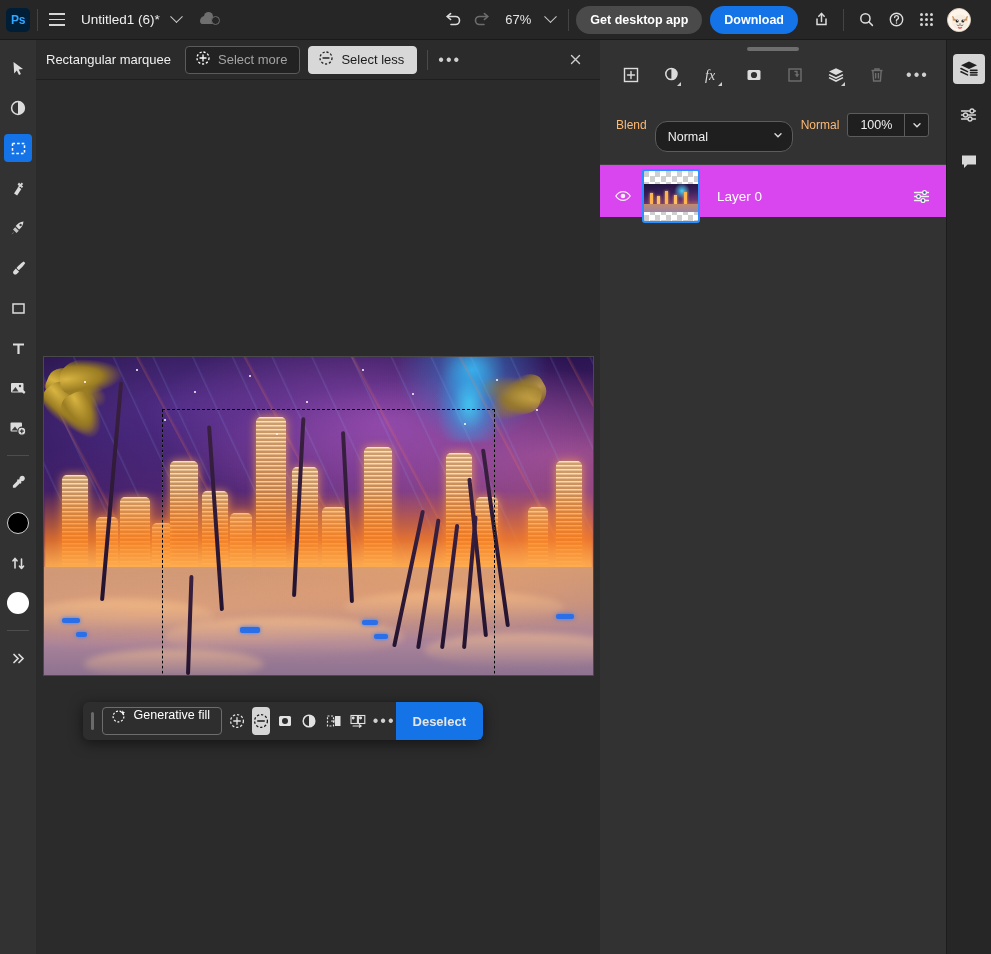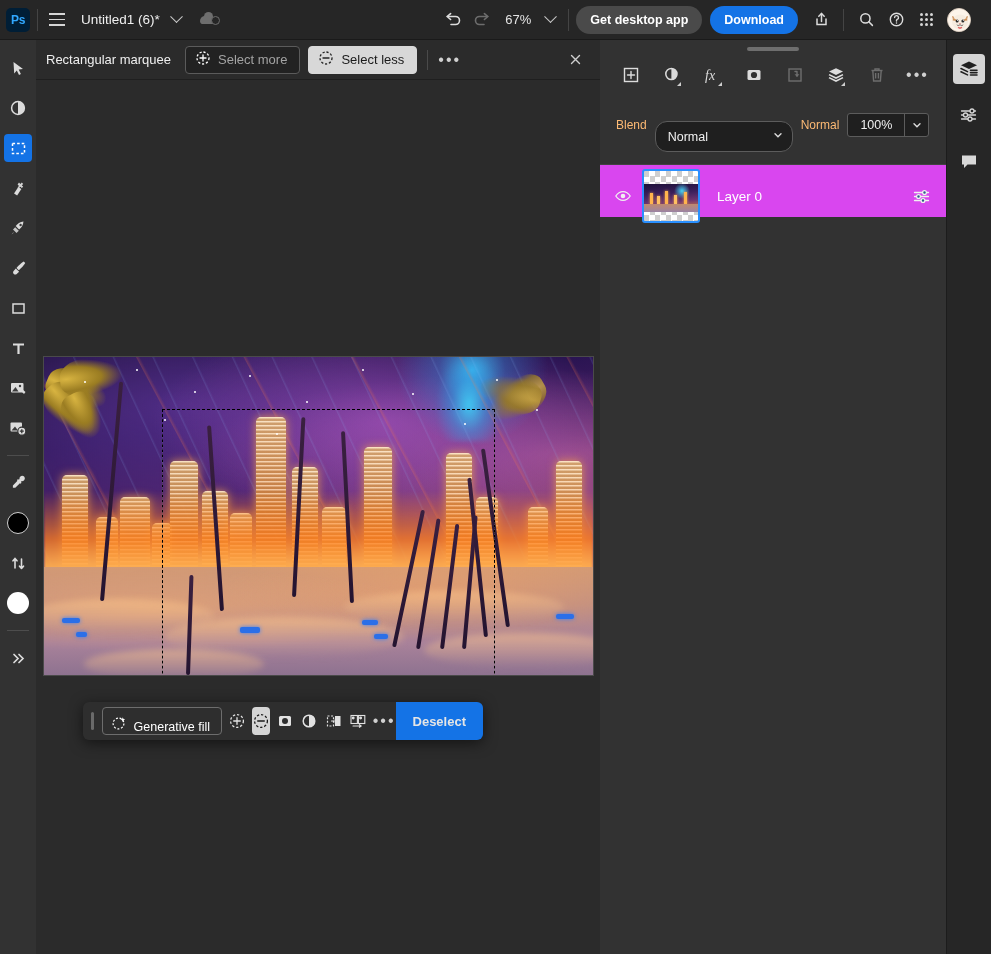--- a/index.html
+++ b/index.html
@@ -179,21 +179,21 @@
 
   
   .floatbar {
     position: absolute; left: 47px; top: 622px; width: 400px; height: 38px;
     background: #2e2e2e; border-radius: 6px; display: flex; align-items: center;
     box-shadow: 0 3px 14px rgba(0,0,0,.55); overflow: hidden;
   }
   .fgrip { width: 4px; height: 18px; background: #6a6a6a; border-radius: 2px; margin: 0 8px 0 8px; }
   .genfill {
     height: 28px; border: 1px solid #6d6d6d; border-radius: 4px; display: flex;
-    align-items: flex-end; gap: 7px; padding: 0 11px 0 8px; font-size: 12.5px;
+    align-items: flex-start; gap: 7px; padding: 0 11px 0 8px; font-size: 12.5px;
     color: #fff; cursor: pointer; white-space: nowrap;
   }
   .fbtn { width: 28px; height: 28px; margin-left: 6px; display: flex; align-items: center;
     justify-content: center; border-radius: 4px; cursor: pointer; color: #e2e2e2; }
   .fbtn.active { background: #d5d5d5; color: #1a1a1a; }
   .deselect {
     margin-left: auto; height: 38px; background: #1473e6; color: #e5e5e5;
     display: flex; align-items: center; padding: 0 17px; font-size: 13px;
     font-weight: bold; cursor: pointer;
   }

